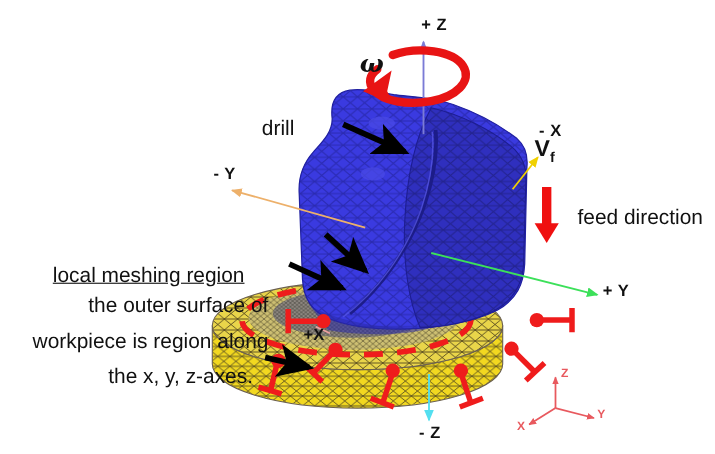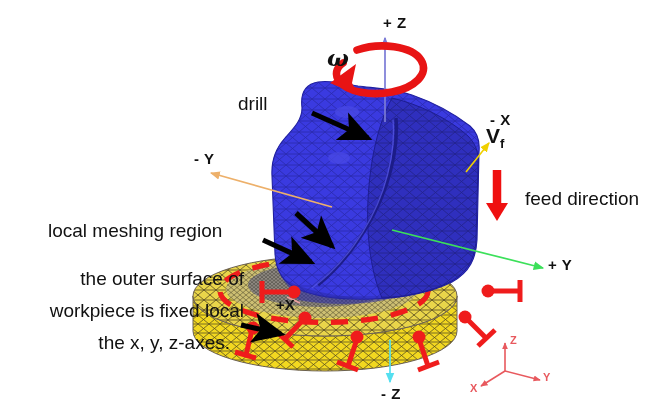--- a/index.html
+++ b/index.html
@@ -192,27 +192,27 @@
     <line x1="241" y1="325" x2="281" y2="334" stroke="#000" stroke-width="5.2" marker-end="url(#arrowBlack)"></line>
 
     <g>
       <line x1="505" y1="371" x2="505" y2="343" stroke="#e8595e" stroke-width="1.6" marker-end="url(#arrowTriad)"></line>
       <line x1="505" y1="371" x2="481" y2="386" stroke="#e8595e" stroke-width="1.6" marker-end="url(#arrowTriad)"></line>
       <line x1="505" y1="371" x2="540" y2="380" stroke="#e8595e" stroke-width="1.6" marker-end="url(#arrowTriad)"></line>
     </g>
 
   </svg>
 
-  <div class="lbl lbl-big" style="left:238px;top:93px;text-align:right;">drill</div>
-
-
-  <div class="lbl lbl-big" style="left:48px;top:220px;">local meshing region</div>
+  <div class="lbl lbl-big" style="left:238px;top:107px;text-align:right;">drill</div>
+
+
+  <div class="lbl lbl-big" style="left:48px;top:240px;text-decoration:underline;">local meshing region</div>
 
   <div class="lbl lbl-big ml" style="left:16px;top:268px;width:228px;">the outer surface of</div>
-  <div class="lbl lbl-big ml" style="left:8px;top:300px;width:236px;">workpiece is fixed local</div>
+  <div class="lbl lbl-big ml" style="left:8px;top:300px;width:236px;">workpiece is region along</div>
   <div class="lbl lbl-big" style="left:525px;top:188px;">feed direction</div>
 
   <div class="lbl lbl-big ml" style="left:30px;top:332px;width:200px;">the x, y, z-axes.</div>
 
   <div class="lbl lbl-omega" style="left:327px;top:44px;">ω</div>
 
   <div class="lbl lbl-vf" style="left:486px;top:124px;">
     <span>V</span><sub>f</sub>
   </div>
 

